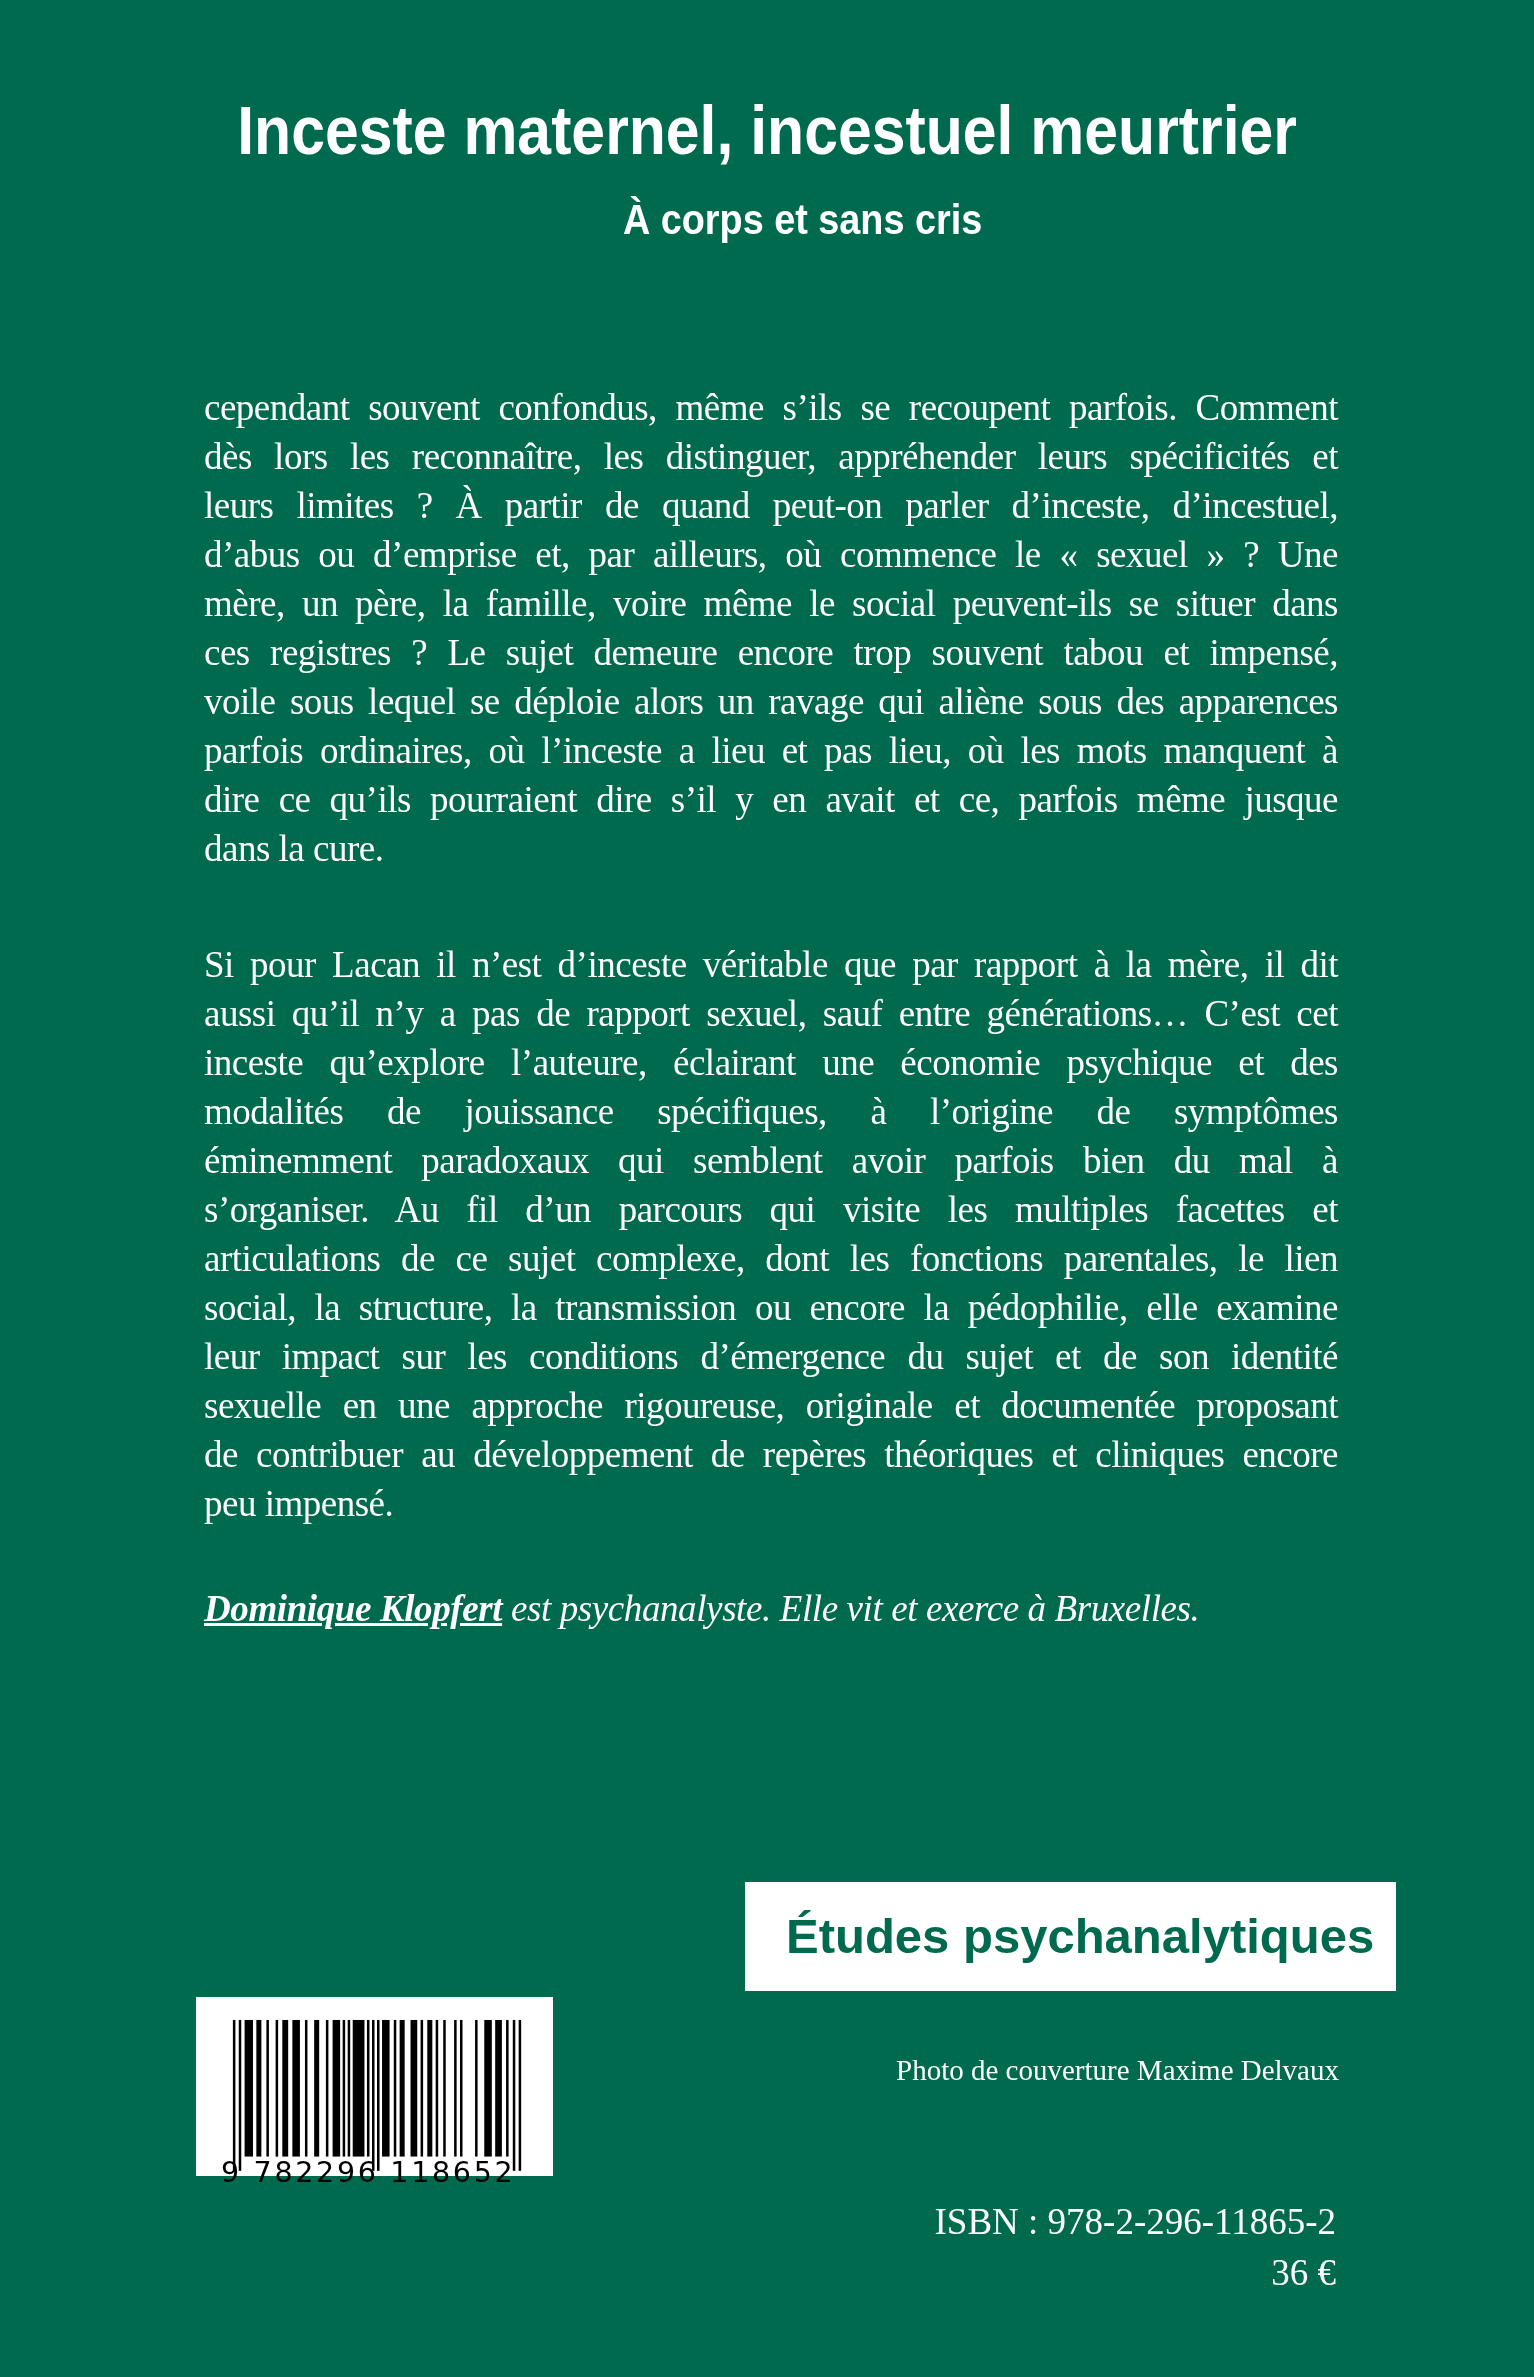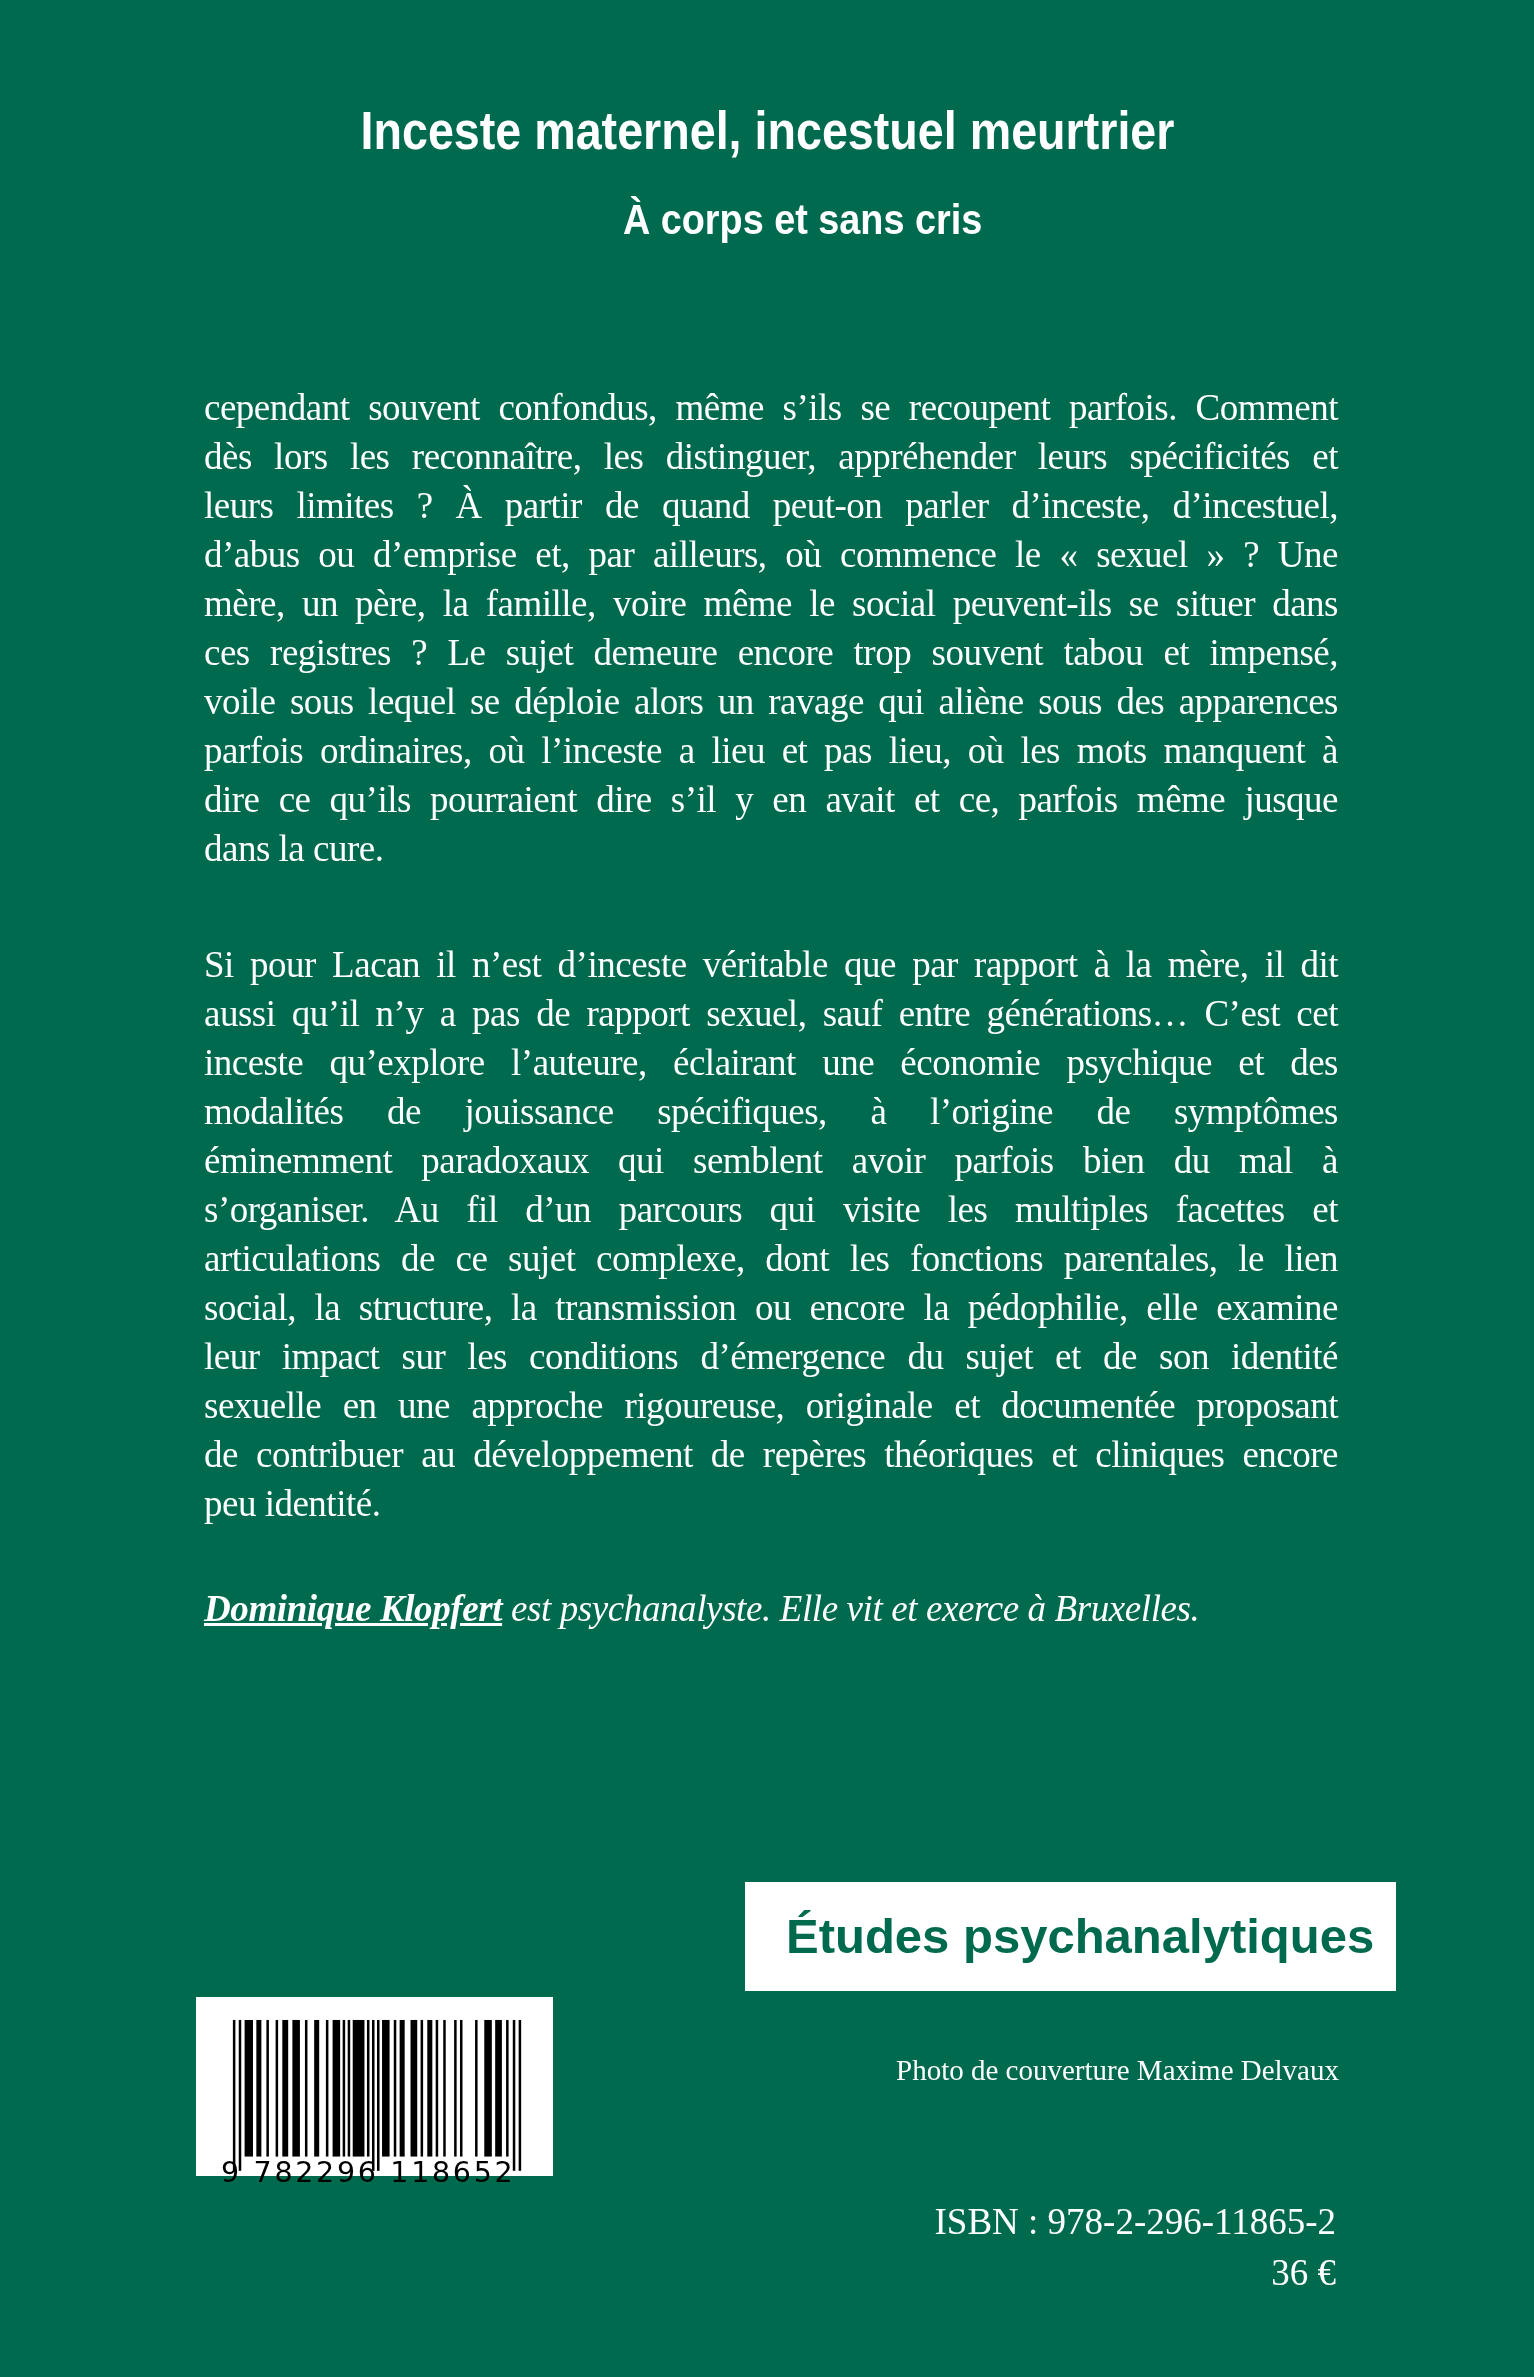--- a/index.html
+++ b/index.html
@@ -16,21 +16,21 @@
     }
     .abs { position: absolute; }
 
     .title {
       left: 0;
       width: 1534px;
       top: 97px;
       text-align: center;
       font-family: "Liberation Sans", sans-serif;
       font-weight: bold;
-      font-size: 53px;
+      font-size: 69px;
       line-height: 67px;
       white-space: nowrap;
     }
     .title span {
       display: inline-block;
       transform: scaleX(0.88);
       transform-origin: center;
     }
     .subtitle {
       left: 0;
@@ -184,21 +184,21 @@
   <span class="line">aussi qu’il n’y a pas de rapport sexuel, sauf entre générations… C’est cet</span>
   <span class="line">inceste qu’explore l’auteure, éclairant une économie psychique et des</span>
   <span class="line">modalités de jouissance spécifiques, à l’origine de symptômes</span>
   <span class="line">éminemment paradoxaux qui semblent avoir parfois bien du mal à</span>
   <span class="line">s’organiser. Au fil d’un parcours qui visite les multiples facettes et</span>
   <span class="line">articulations de ce sujet complexe, dont les fonctions parentales, le lien</span>
   <span class="line">social, la structure, la transmission ou encore la pédophilie, elle examine</span>
   <span class="line">leur impact sur les conditions d’émergence du sujet et de son identité</span>
   <span class="line">sexuelle en une approche rigoureuse, originale et documentée proposant</span>
   <span class="line">de contribuer au développement de repères théoriques et cliniques encore</span>
-  <span class="line last">peu identité.</span>
+  <span class="line last">peu impensé.</span>
 </div>
 
 <div class="abs author">
   <span class="name">Dominique Klopfert</span><span> est psychanalyste. Elle vit et exerce à Bruxelles.</span>
 </div>
 
 <div class="abs collection-box">
   <span class="collection-label">Études psychanalytiques</span>
 </div>
 

